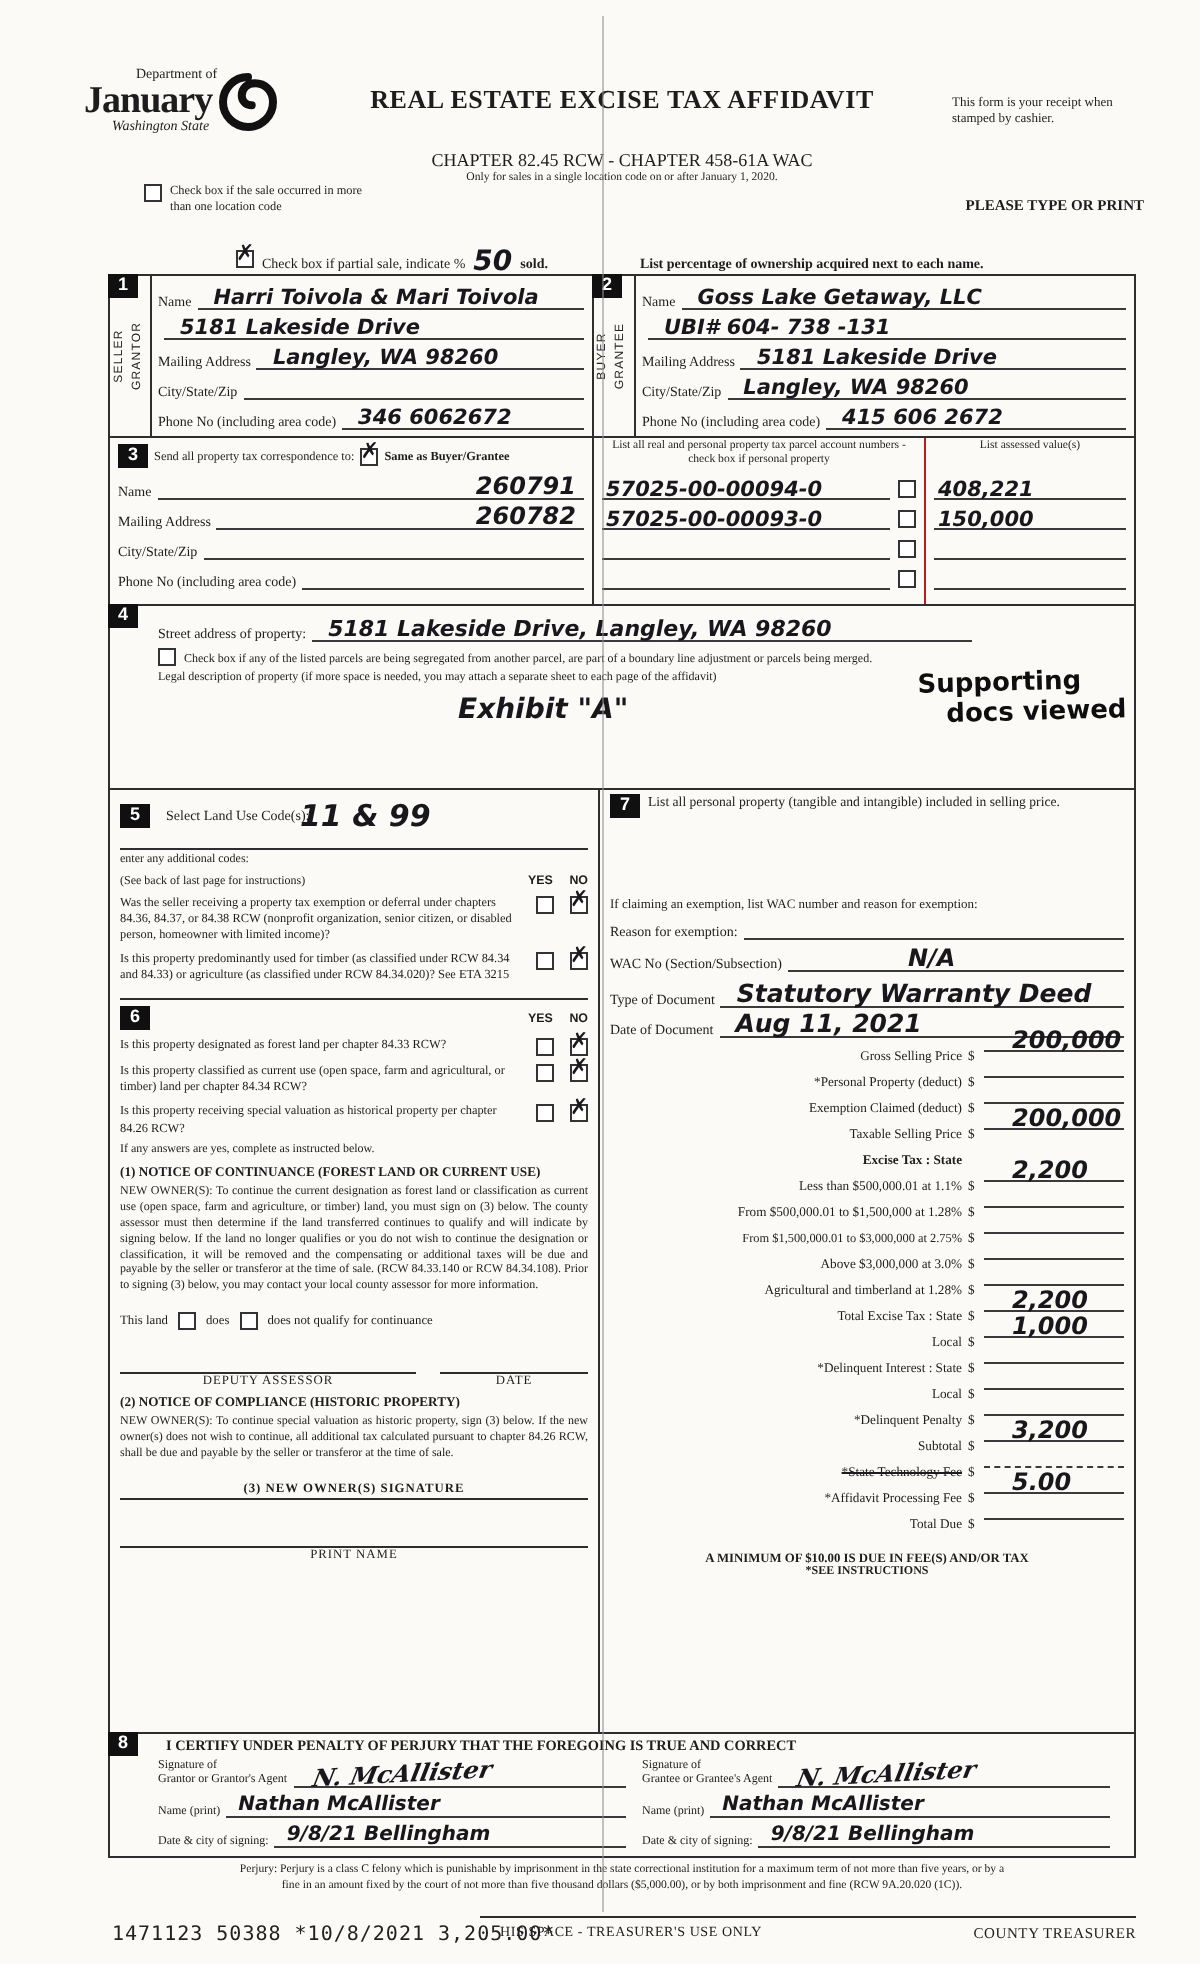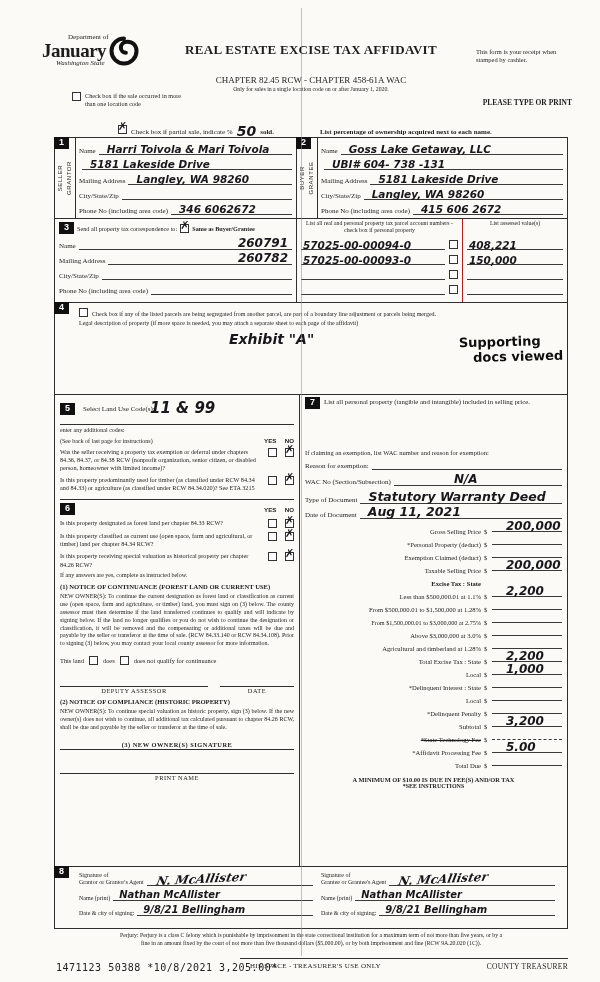--- a/index.html
+++ b/index.html
@@ -80,21 +80,21 @@
   .rcol{flex:1;box-sizing:border-box;padding:2px 5px;overflow:hidden;display:flex;flex-direction:column}
   .q{display:flex;align-items:flex-start;font-size:6.2px;line-height:1.3;margin-top:4px}
   .q .qt{flex:1}
   .note{font-size:6px;line-height:1.3;margin-top:3px;text-align:justify}
   .ntitle{font-size:6.6px;font-weight:bold;margin-top:4px}
   .landrow{display:flex;align-items:center;gap:5px;font-size:6.4px;margin-top:8px}
   .sigline{border-bottom:1px solid #2e2e2e;height:1px}
   .under{font-size:6.4px;text-align:center;letter-spacing:.5px}
 
   
-  .mrow{display:flex;align-items:center;height:13px;font-size:6.6px}
+  .mrow{display:flex;align-items:flex-start;height:13px;font-size:6.6px}
   .mlab{width:176px;text-align:right;padding-right:3px;white-space:nowrap}
   .mcur{width:8px;text-align:left}
   .mfl{flex:1;border-bottom:1px solid #3a3a3a;position:relative}
   .mfl .hw{position:absolute;bottom:-1px;left:14px;font-size:12px}
   .mrow.hdr .mcur,.mrow.hdr .mfl{visibility:hidden}
   .mrow.strike .mlab{text-decoration:line-through}
   .minfee{font-size:6.4px;font-weight:bold;text-align:center;margin-top:4px}
   .seeins{font-size:6px;text-align:center;font-weight:bold}
 
   
@@ -312,20 +312,26 @@
         </div>
     </div>
   </div>
 
   <div class="bx s4" style="border-top:none">
     <span class="bdg">4</span>
     <div class="stamp">
       <span>Supporting</span>
       <span class="l2">docs viewed</span>
     </div>
+    <div class="frow" style="height:16px">
+      <span class="lab">Street address of property:</span>
+      <span class="fl" style="max-width:330px">
+          <span class="hw" style="font-size:11px">5181 Lakeside Drive, Langley, WA 98260</span>
+        </span>
+    </div>
     <div class="row" style="gap:4px;margin-top:3px;font-size:6px">
       <span class="cb"></span>
       <span style="width:380px">Check box if any of the listed parcels are being segregated from another parcel, are part of a boundary line adjustment or parcels being merged.</span>
     </div>
     <div style="font-size:6px;margin-top:3px">Legal description of property (if more space is needed, you may attach a separate sheet to each page of the affidavit)</div>
     <div class="hw exh">Exhibit "A"</div>
   </div>
 
   <div class="bx main" style="border-top:none">
 
@@ -588,20 +594,21 @@
           </span>
         </div>
 
       <div class="minfee">A MINIMUM OF $10.00 IS DUE IN FEE(S) AND/OR TAX</div>
       <div class="seeins">*SEE INSTRUCTIONS</div>
     </div>
   </div>
 
   <div class="bx s8" style="border-top:none">
     <span class="bdg">8</span>
+    <div class="cert">I CERTIFY UNDER PENALTY OF PERJURY THAT THE FOREGOING IS TRUE AND CORRECT</div>
     <div class="s8grid">
       <div class="s8half">
         <div class="srow" style="height:17px">
           <span class="siglab" style="white-space:pre-line">Signature of
 Grantor or Grantor's Agent</span>
           <span class="fl">
               <span class="hw sig" style="position:absolute;bottom:0;left:10px;font-size:12px">N. McAllister</span>
             </span>
         </div>
         <div class="srow">

